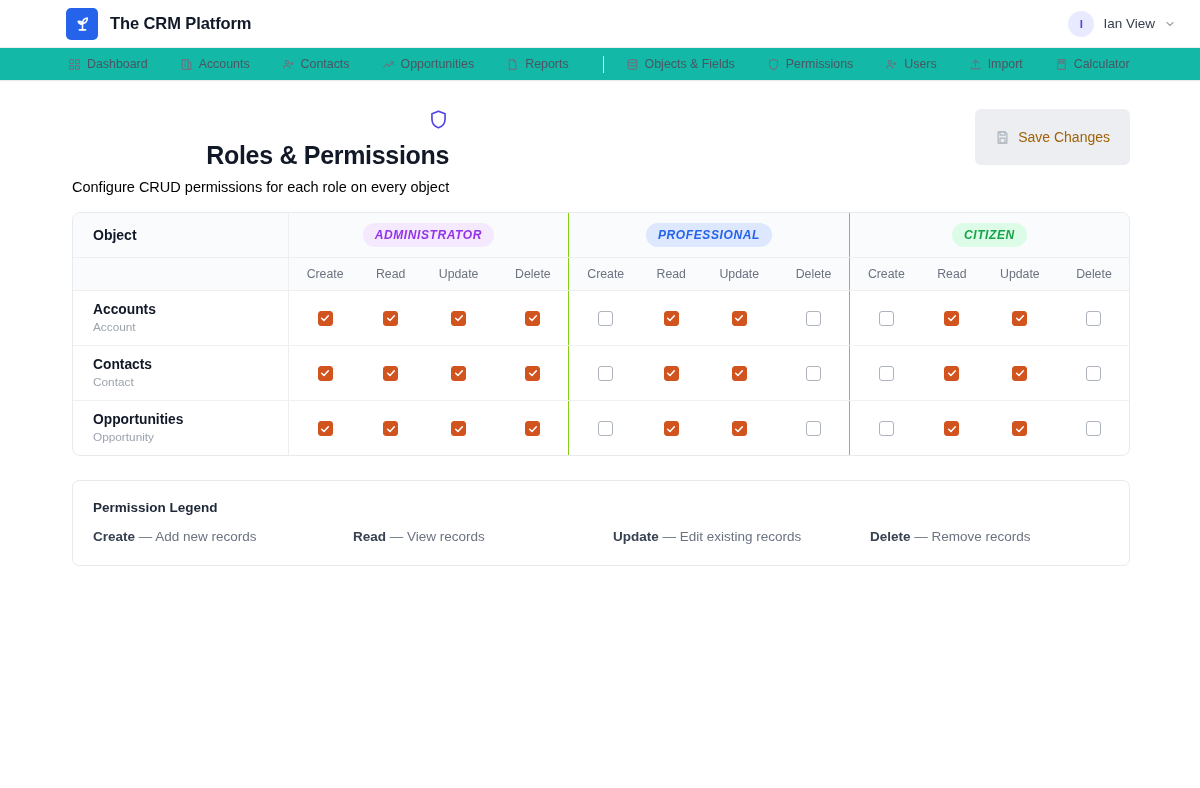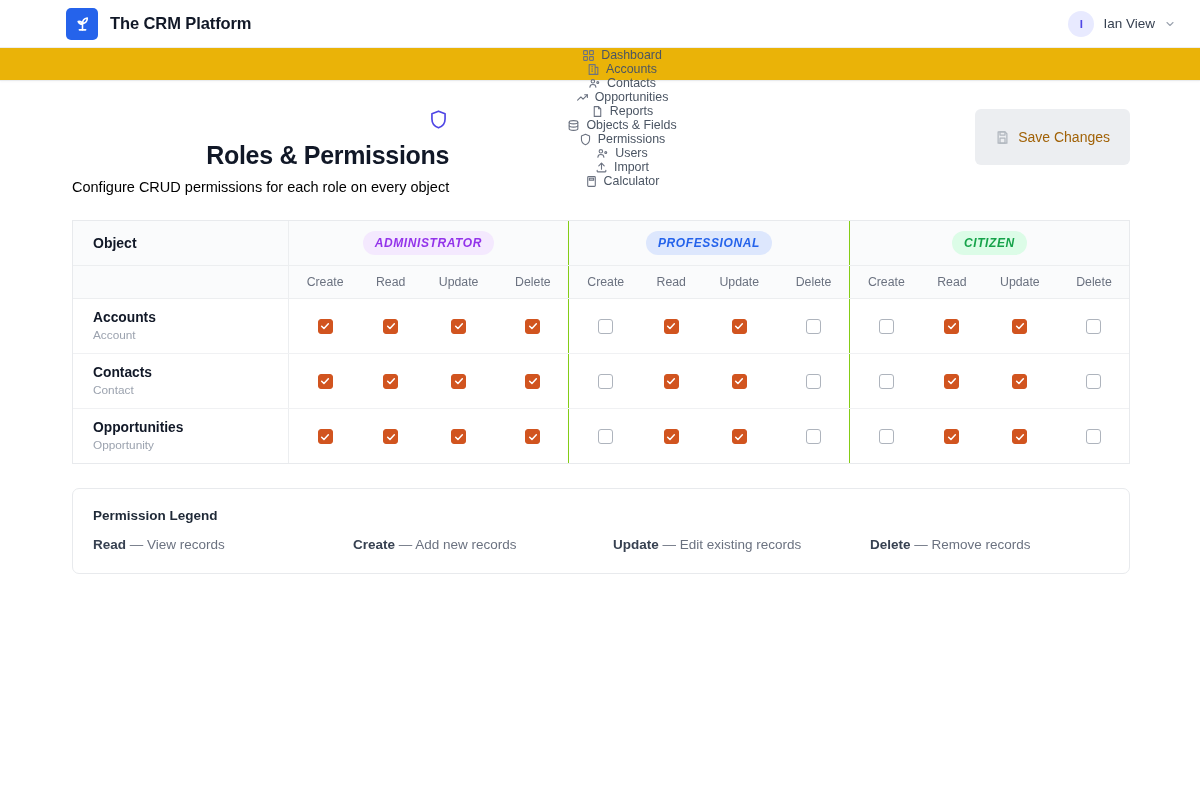--- a/index.html
+++ b/index.html
@@ -41,25 +41,24 @@
   }
   .user-name { font-size: 13.5px; color: #374151; }
   .chev { color: #9ca3af; display: flex; align-items: center; }
 
   
   .navbar {
     height: 33px;
     display: flex;
     align-items: center;
     padding: 0 0 0 68px;
-    gap: 0;
-    background: #eab308;
+    gap: 8px;
+    background: #14b8a6;
     border-bottom: 1px solid #e9ebee;
     box-shadow: 0 1px 2px rgba(16,24,40,0.03);
-    flex-direction: column;
   }
   .nav-item {
     display: flex; align-items: center; gap: 6px;
     font-size: 12.4px; color: #4b5563;
     padding: 0 12px 0 0;
     margin-right: 12px;
     cursor: pointer;
     white-space: nowrap;
   }
   .nav-item .ico { display: flex; align-items: center; color: #6b7280; }
@@ -89,23 +88,23 @@
     border-radius: 6px;
     font-size: 14px;
     font-family: "Liberation Sans", sans-serif;
     padding: 20px 20px;
     cursor: default;
   }
   .save-btn .ico { display: flex; align-items: center; color: #b0b6be; }
 
   
   .card {
-    margin-top: 25px;
+    margin-top: 17px;
     border: 1px solid #e8eaed;
-    border-radius: 0;
+    border-radius: 8px;
     background: #ffffff;
     overflow: hidden;
   }
   table.perm { width: 100%; border-collapse: collapse; }
   table.perm th, table.perm td { padding: 0; }
 
   .hrow-1 th {
     background: #fafbfc;
     height: 44px;
     border-bottom: 1px solid #eceef0;
@@ -532,27 +531,27 @@
               </span></td>
             <td class="cb-cell"><span class="cb off"></span></td>
           </tr>
         </tbody>
     </table>
   </div>
 
   <div class="legend">
     <div class="legend-title">Permission Legend</div>
     <div class="legend-items">
+      <div class="legend-item li-0">
+        <b>Create</b>
+        <span>— Add new records</span>
+      </div>
       <div class="legend-item li-1">
         <b>Read</b>
         <span>— View records</span>
-      </div>
-      <div class="legend-item li-0">
-        <b>Create</b>
-        <span>— Add new records</span>
       </div>
       <div class="legend-item li-2">
         <b>Update</b>
         <span>— Edit existing records</span>
       </div>
       <div class="legend-item">
         <b>Delete</b>
         <span>— Remove records</span>
       </div>
     </div>

